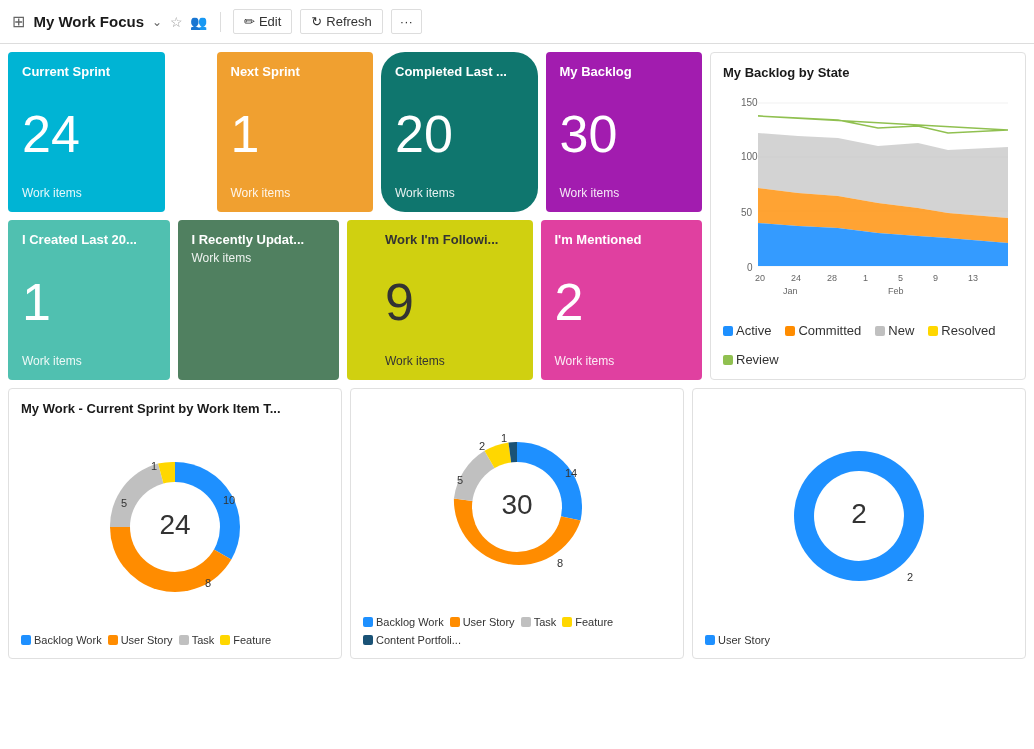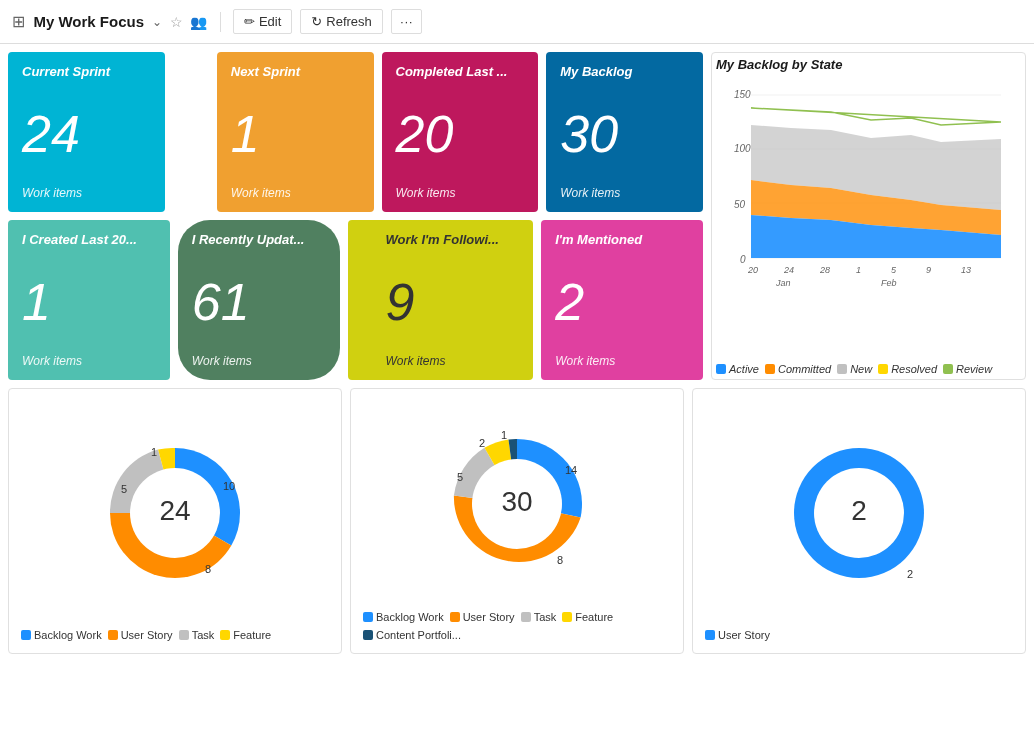--- a/index.html
+++ b/index.html
@@ -36,37 +36,37 @@
       flex: 1; border-radius: 4px; padding: 12px 14px;
       display: flex; flex-direction: column; min-height: 160px;
       cursor: pointer;
     }
     .tile-title { font-size: 13px; font-weight: 600; color: #fff; margin-bottom: 4px; }
     .tile-number { font-size: 52px; font-weight: 300; color: #fff; line-height: 1.1; flex: 1; display: flex; align-items: center; }
     .tile-subtitle { font-size: 12px; color: rgba(255,255,255,0.9); }
 
     .tile-cyan { background: #00b4d4; }
     .tile-orange { background: #f0a030; margin-left: 44px; }
-    .tile-purple { background: #be185d; }
-    .tile-green { background: #0369a1; }
+    .tile-purple { background: #0f766e; border-radius: 24px; }
+    .tile-green { background: #a21caf; }
     .tile-teal { background: #50c0b0; }
-    .tile-darkgreen { background: #508060; border-radius: 32px; }
+    .tile-darkgreen { background: #508060; }
     .tile-yellow { background: #d0d010; padding-left: 38px; }
     .tile-pink { background: #e040a0; }
 
     
     .chart-panel {
       flex: 0 0 320px; background: #fff; border: 1px solid #e0e0e0;
-      border-radius: 4px; padding: 4px; display: flex; flex-direction: column;
+      border-radius: 4px; padding: 12px; display: flex; flex-direction: column;
     }
     .chart-title { font-size: 13px; font-weight: 600; margin-bottom: 8px; color: #1a1a1a; }
 
     
     .area-chart { flex: 1; position: relative; }
-    .chart-legend { display: flex; flex-wrap: wrap; gap: 6px; margin-top: 8px; font-size: 11px; }
+    .chart-legend { display: flex; flex-wrap: wrap; gap: 14px; margin-top: 8px; font-size: 13px; }
     .legend-item { display: flex; align-items: center; gap: 3px; }
     .legend-dot { width: 10px; height: 10px; border-radius: 2px; flex-shrink: 0; }
 
     
     .bottom-row { display: flex; gap: 8px; }
     .donut-panel {
       flex: 1; border: 1px solid #e0e0e0; border-radius: 4px; padding: 12px;
       display: flex; flex-direction: column;
     }
     .donut-container { display: flex; justify-content: center; align-items: center; flex: 1; padding: 8px 0; }
@@ -92,21 +92,21 @@
     <span>↻</span>
     <span>Refresh</span>
   </button>
   <button class="header-btn header-more">
     <span>···</span>
   </button>
 </div>
 
 <div class="main">
 
-  <div style="display:flex; gap:8px;font-style:italic;">
+  <div style="display:flex; gap:8px;">
 
     <div style="flex:1; display:flex; flex-direction:column; gap:8px;">
 
       <div class="tiles-row">
         <div class="tile tile-cyan">
           <div class="tile-title">Current Sprint</div>
           <div class="tile-number">24</div>
           <div class="tile-subtitle">Work items</div>
         </div>
         <div class="tile tile-orange">
@@ -127,21 +127,20 @@
       </div>
 
       <div class="tiles-row">
         <div class="tile tile-teal">
           <div class="tile-title">I Created Last 20...</div>
           <div class="tile-number">1</div>
           <div class="tile-subtitle">Work items</div>
         </div>
         <div class="tile tile-darkgreen">
           <div class="tile-title">I Recently Updat...</div>
-          <div class="tile-number">61</div>
           <div class="tile-subtitle">Work items</div>
         </div>
         <div class="tile tile-yellow" style="color:#333;">
           <div class="tile-title" style="color:#333;">Work I'm Followi...</div>
           <div class="tile-number" style="color:#333;">9</div>
           <div class="tile-subtitle" style="color:#333;">Work items</div>
         </div>
         <div class="tile tile-pink">
           <div class="tile-title">I'm Mentioned</div>
           <div class="tile-number">2</div>
@@ -208,20 +207,21 @@
           <span>Review</span>
         </div>
       </div>
     </div>
 
   </div>
 
   <div class="bottom-row">
 
     <div class="donut-panel">
+      <div class="chart-title">My Work - Current Sprint by Work Item T...</div>
       <div class="donut-container">
         <svg width="200" height="190" viewBox="0 0 200 190">
 
           <path d="M100,95 L100,30 A65,65 0 0,1 156.3,127.5 Z" fill="#1e90ff"></path>
 
           <path d="M100,95 L156.3,127.5 A65,65 0 0,1 35,95 Z" fill="#ff8c00"></path>
 
           <path d="M100,95 L35,95 A65,65 0 0,1 83.1,31.5 Z" fill="#c0c0c0"></path>
 
           <path d="M100,95 L83.1,31.5 A65,65 0 0,1 100,30 Z" fill="#ffd700"></path>

